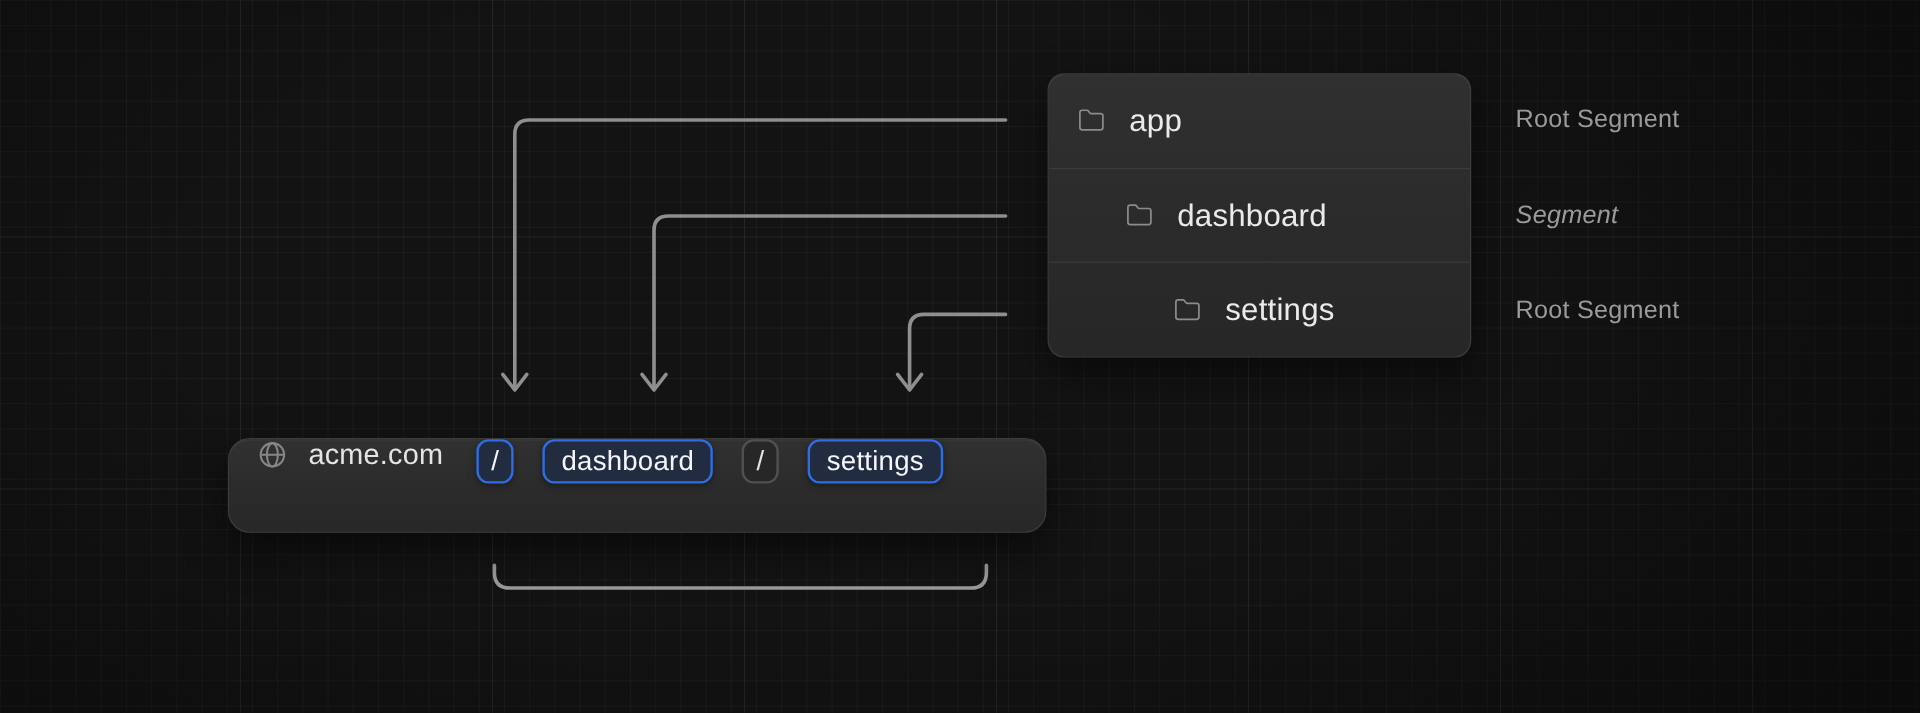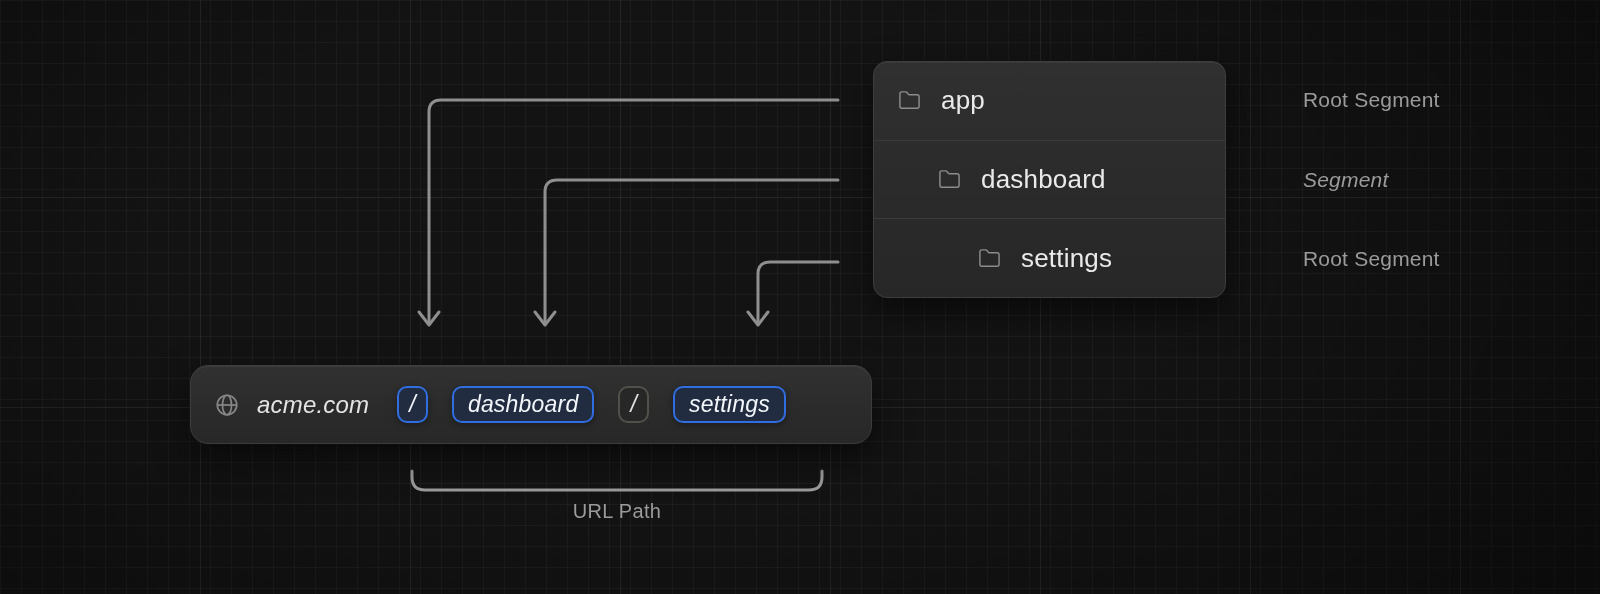--- a/index.html
+++ b/index.html
@@ -42,34 +42,34 @@
   .tree-row.indent-1{padding-left:64px;}
   .tree-row.indent-2{padding-left:104px;}
   .folder-ic{width:23px;height:23px;flex:0 0 auto;display:block;}
   .tree-label{
     margin-left:20px;color:#eaeaea;font-size:26px;letter-spacing:0.2px;
   }
 
   
   .annotation{
     position:absolute;left:1263px;z-index:3;transform:translateY(-50%);
-    color:#9b9b9b;font-size:21px;letter-spacing:0.2px;white-space:nowrap;margin-left:40px;
+    color:#9b9b9b;font-size:21px;letter-spacing:0.2px;white-space:nowrap;
   }
   .annotation.a0{top:100px;}
   .annotation.a1{top:180px;font-style:italic;}
   .annotation.a2{top:259px;}
 
   
   .url-bar{
     position:absolute;left:190px;top:365px;width:682px;height:79px;z-index:3;
     border-radius:18px;box-sizing:border-box;
     background:linear-gradient(180deg,#313131 0%,#2b2b2b 55%,#282828 100%);
     border:1px solid #3c3c3c;
     box-shadow:0 14px 34px rgba(0,0,0,0.5), inset 0 1px 0 rgba(255,255,255,0.06);
-    display:flex;align-items:center;font-style:italic;
+    display:flex;align-items:flex-start;
   }
   .globe-ic{width:26px;height:26px;margin-left:23px;flex:0 0 auto;display:block;}
   .domain-text{margin-left:17px;color:#e4e4e4;font-size:24px;letter-spacing:0.2px;}
   .chip{
     box-sizing:border-box;height:37px;border-radius:10px;
     display:flex;align-items:center;justify-content:center;
     font-size:23px;letter-spacing:0.2px;white-space:nowrap;
   }
   .chip-blue{
     border:2.5px solid #2f6de0;background:#222c40;color:#f3f6fb;
@@ -143,15 +143,14 @@
       <ellipse cx="12" cy="12" rx="4.2" ry="9" fill="none" stroke="#868686" stroke-width="1.6"></ellipse>
       <line x1="3" y1="12" x2="21" y2="12" stroke="#868686" stroke-width="1.6"></line>
     </svg>
     <span class="domain-text">acme.com</span>
     <span class="chip chip-blue pad-slash gap-first">/</span>
     <span class="chip chip-blue pad-word gap">dashboard</span>
     <span class="chip chip-gray pad-slash gap">/</span>
     <span class="chip chip-blue pad-word gap">settings</span>
   </div>
 
-  <div class="url-path-caption">URL Path</div>
 
 </div>
 
 </body></html>

